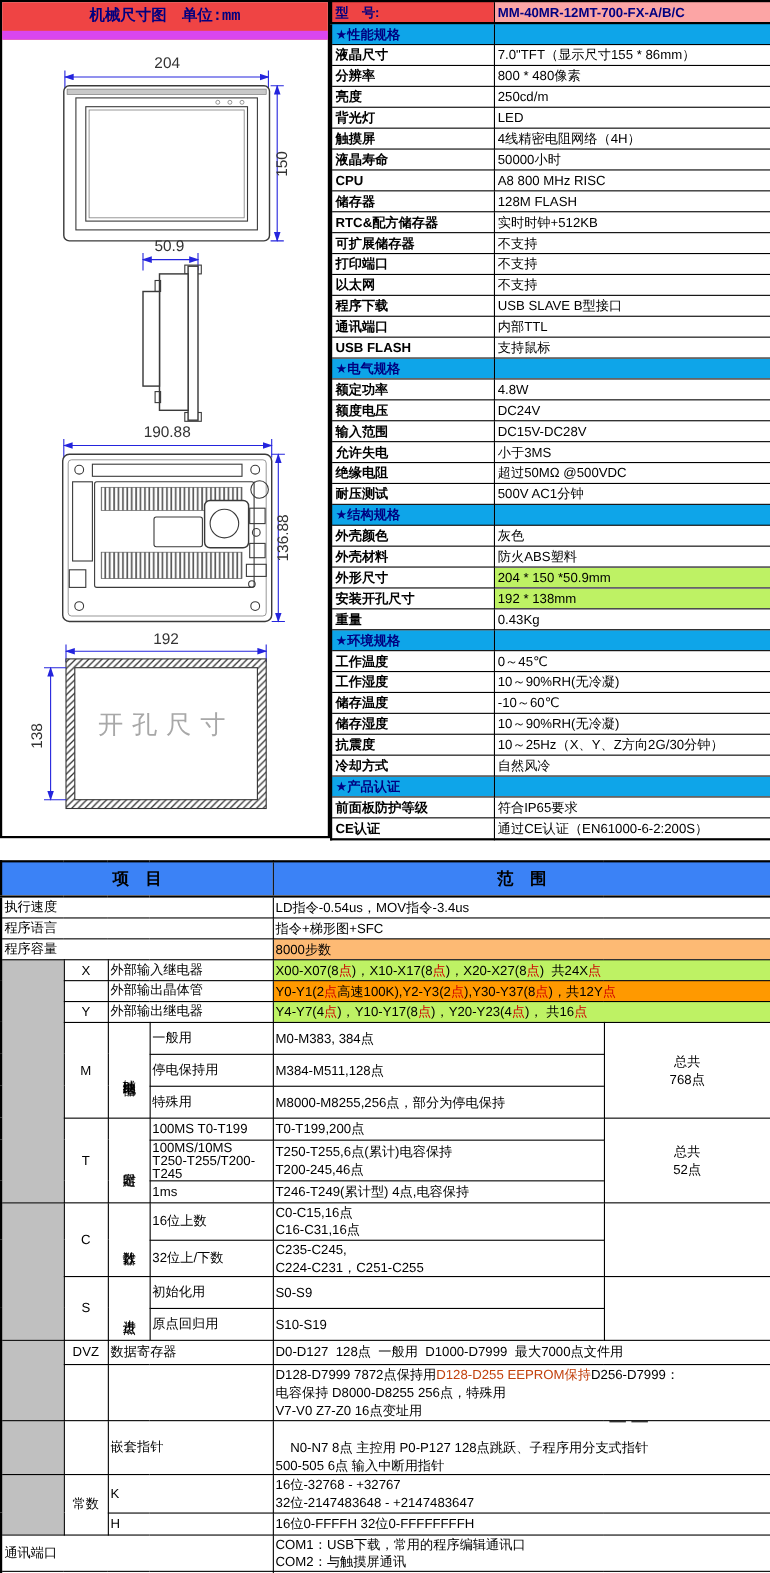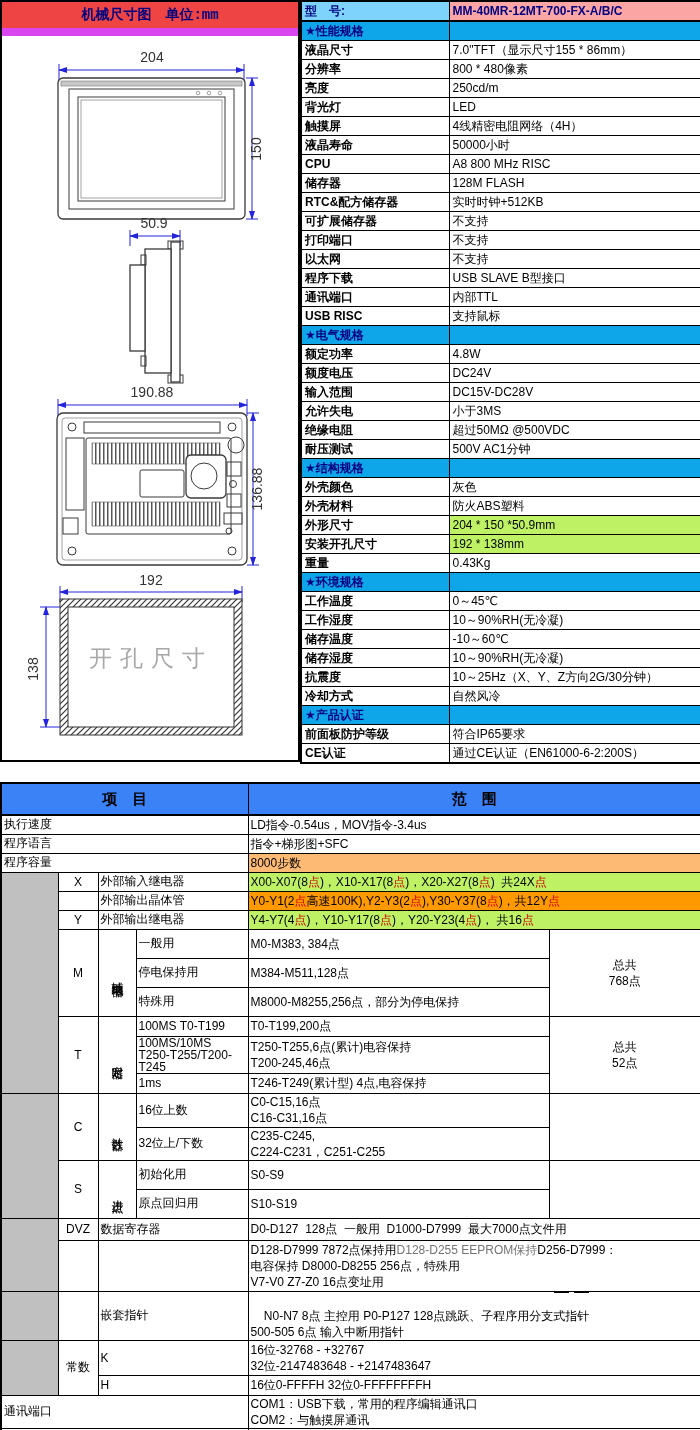--- a/index.html
+++ b/index.html
@@ -17,21 +17,21 @@
   .diml{stroke:#2424dd;stroke-width:1;}
   .dimt{font-size:14px;fill:#333;text-anchor:middle;}
   .cutlab{font-size:23px;fill:#a8a8a8;letter-spacing:8px;text-anchor:middle;}
   
   .spec{width:400px;border-collapse:collapse;table-layout:fixed;border:2px solid #000;}
   .spec td{border:1px solid #000;height:18px;padding:0 3px;font-size:12px;
     overflow:hidden;white-space:nowrap;}
   .spec .sl{font-weight:bold;}
   .sr-title td{background:#0ea5e9;color:#000080;font-weight:bold;}
   .sr-model td{border-bottom:2px solid #000;}
-  .sr-model .sl{background:#7dd3fc;color:#000080;font-weight:bold;}
+  .sr-model .sl{background:#ef4444;color:#000080;font-weight:bold;}
   .sr-model .sv{background:#fca5a5;color:#000080;font-weight:bold;}
   .goldbg{background:#bef264;}
   .greenbg{background:#fdba74;}
   .orangebg{background:#FF9900;}
   
   .rt{margin-top:18px;width:700px;border-collapse:collapse;table-layout:fixed;border:2px solid #000;}
   .rt td{border:1px solid #000;font-size:12px;padding:0 2px;overflow:hidden;vertical-align:middle;}
   .rhead td{height:30px;background:#3b82f6;font-weight:bold;font-size:15px;text-align:center;
     border-bottom:2px solid #000;}
   .lbl{padding-left:4px;}
@@ -220,21 +220,21 @@
         </tr>
         <tr class="sr-plain">
           <td class="sl">程序下载</td>
           <td class="sv">USB SLAVE B型接口</td>
         </tr>
         <tr class="sr-plain">
           <td class="sl">通讯端口</td>
           <td class="sv">内部TTL</td>
         </tr>
         <tr class="sr-plain">
-          <td class="sl">USB RISC</td>
+          <td class="sl">USB FLASH</td>
           <td class="sv">支持鼠标</td>
         </tr>
         <tr class="sr-title">
           <td class="sl">★电气规格</td>
           <td class="sv"></td>
         </tr>
         <tr class="sr-plain">
           <td class="sl">额定功率</td>
           <td class="sv">4.8W</td>
         </tr>
@@ -423,21 +423,21 @@
   </tr>
   <tr class="h22">
     <td class="ga" rowspan="2"></td>
     <td class="code">DVZ</td>
     <td colspan="2" class="lbl">数据寄存器</td>
     <td colspan="2" class="val">D0-D127  128点  一般用  D1000-D7999  最大7000点文件用</td>
   </tr>
   <tr class="h51">
     <td></td>
     <td colspan="2"></td>
-    <td colspan="2" class="val"><span>D128-D7999 7872点保持用</span><span style="color: #737373;">D128-D255 EEPROM保持</span><span>D256-D7999：</span><br>电容保持 D8000-D8255 256点，特殊用<br>V7-V0 Z7-Z0 16点变址用</td>
+    <td colspan="2" class="val"><span>D128-D7999 7872点保持用</span><span style="color: #c2410c;">D128-D255 EEPROM保持</span><span>D256-D7999：</span><br>电容保持 D8000-D8255 256点，特殊用<br>V7-V0 Z7-Z0 16点变址用</td>
   </tr>
   <tr class="h37">
     <td class="ga"></td>
     <td></td>
     <td colspan="2" class="lbl vtop">嵌套指针</td>
     <td colspan="2" class="val posrel">
     N0-N7 8点 主控用 P0-P127 128点跳跃、子程序用分支式指针<br>500-505 6点 输入中断用指针<span class="omark"><i></i><i></i></span></td>
   </tr>
   <tr class="h35">
     <td class="ga" rowspan="2"></td>

